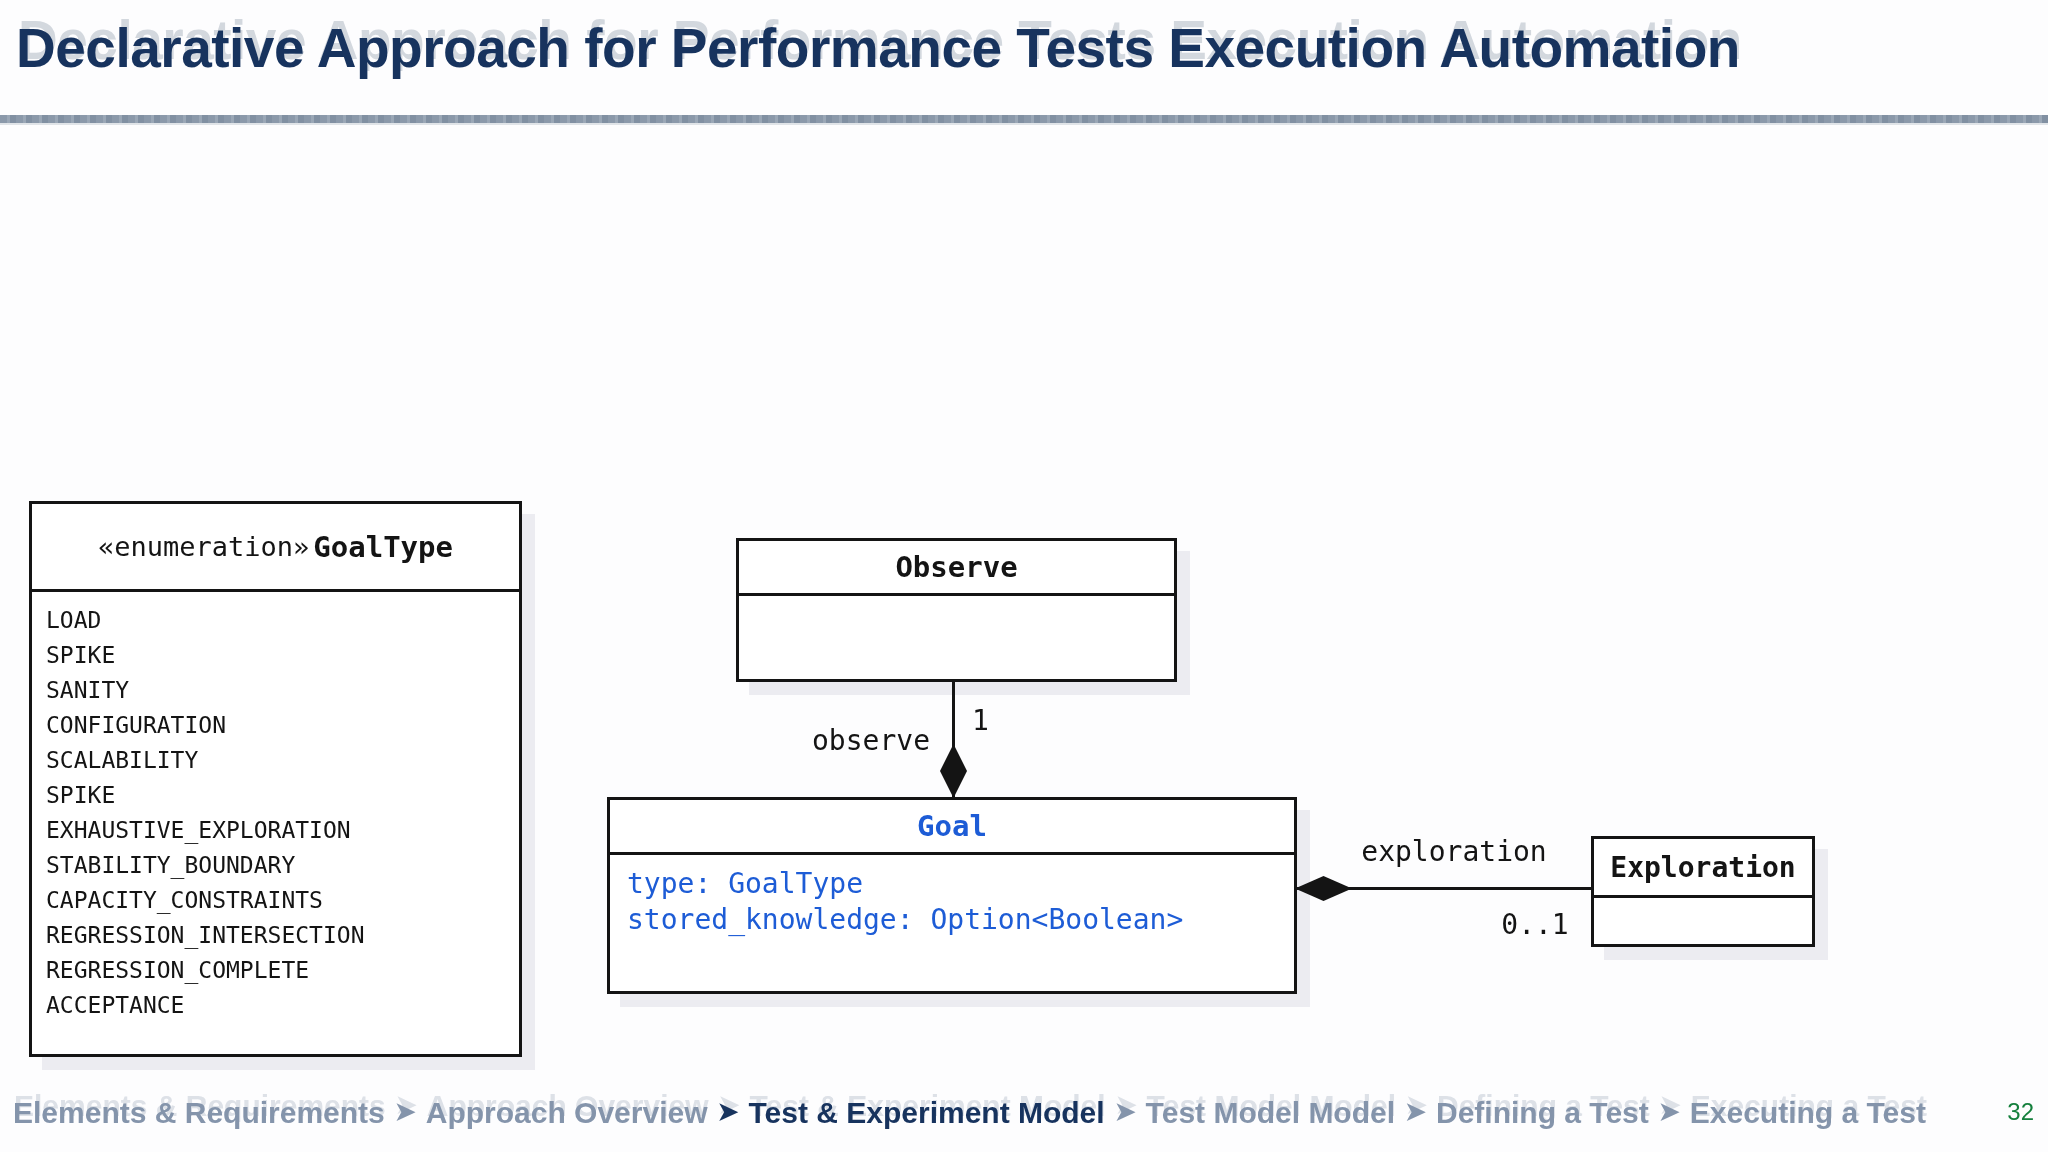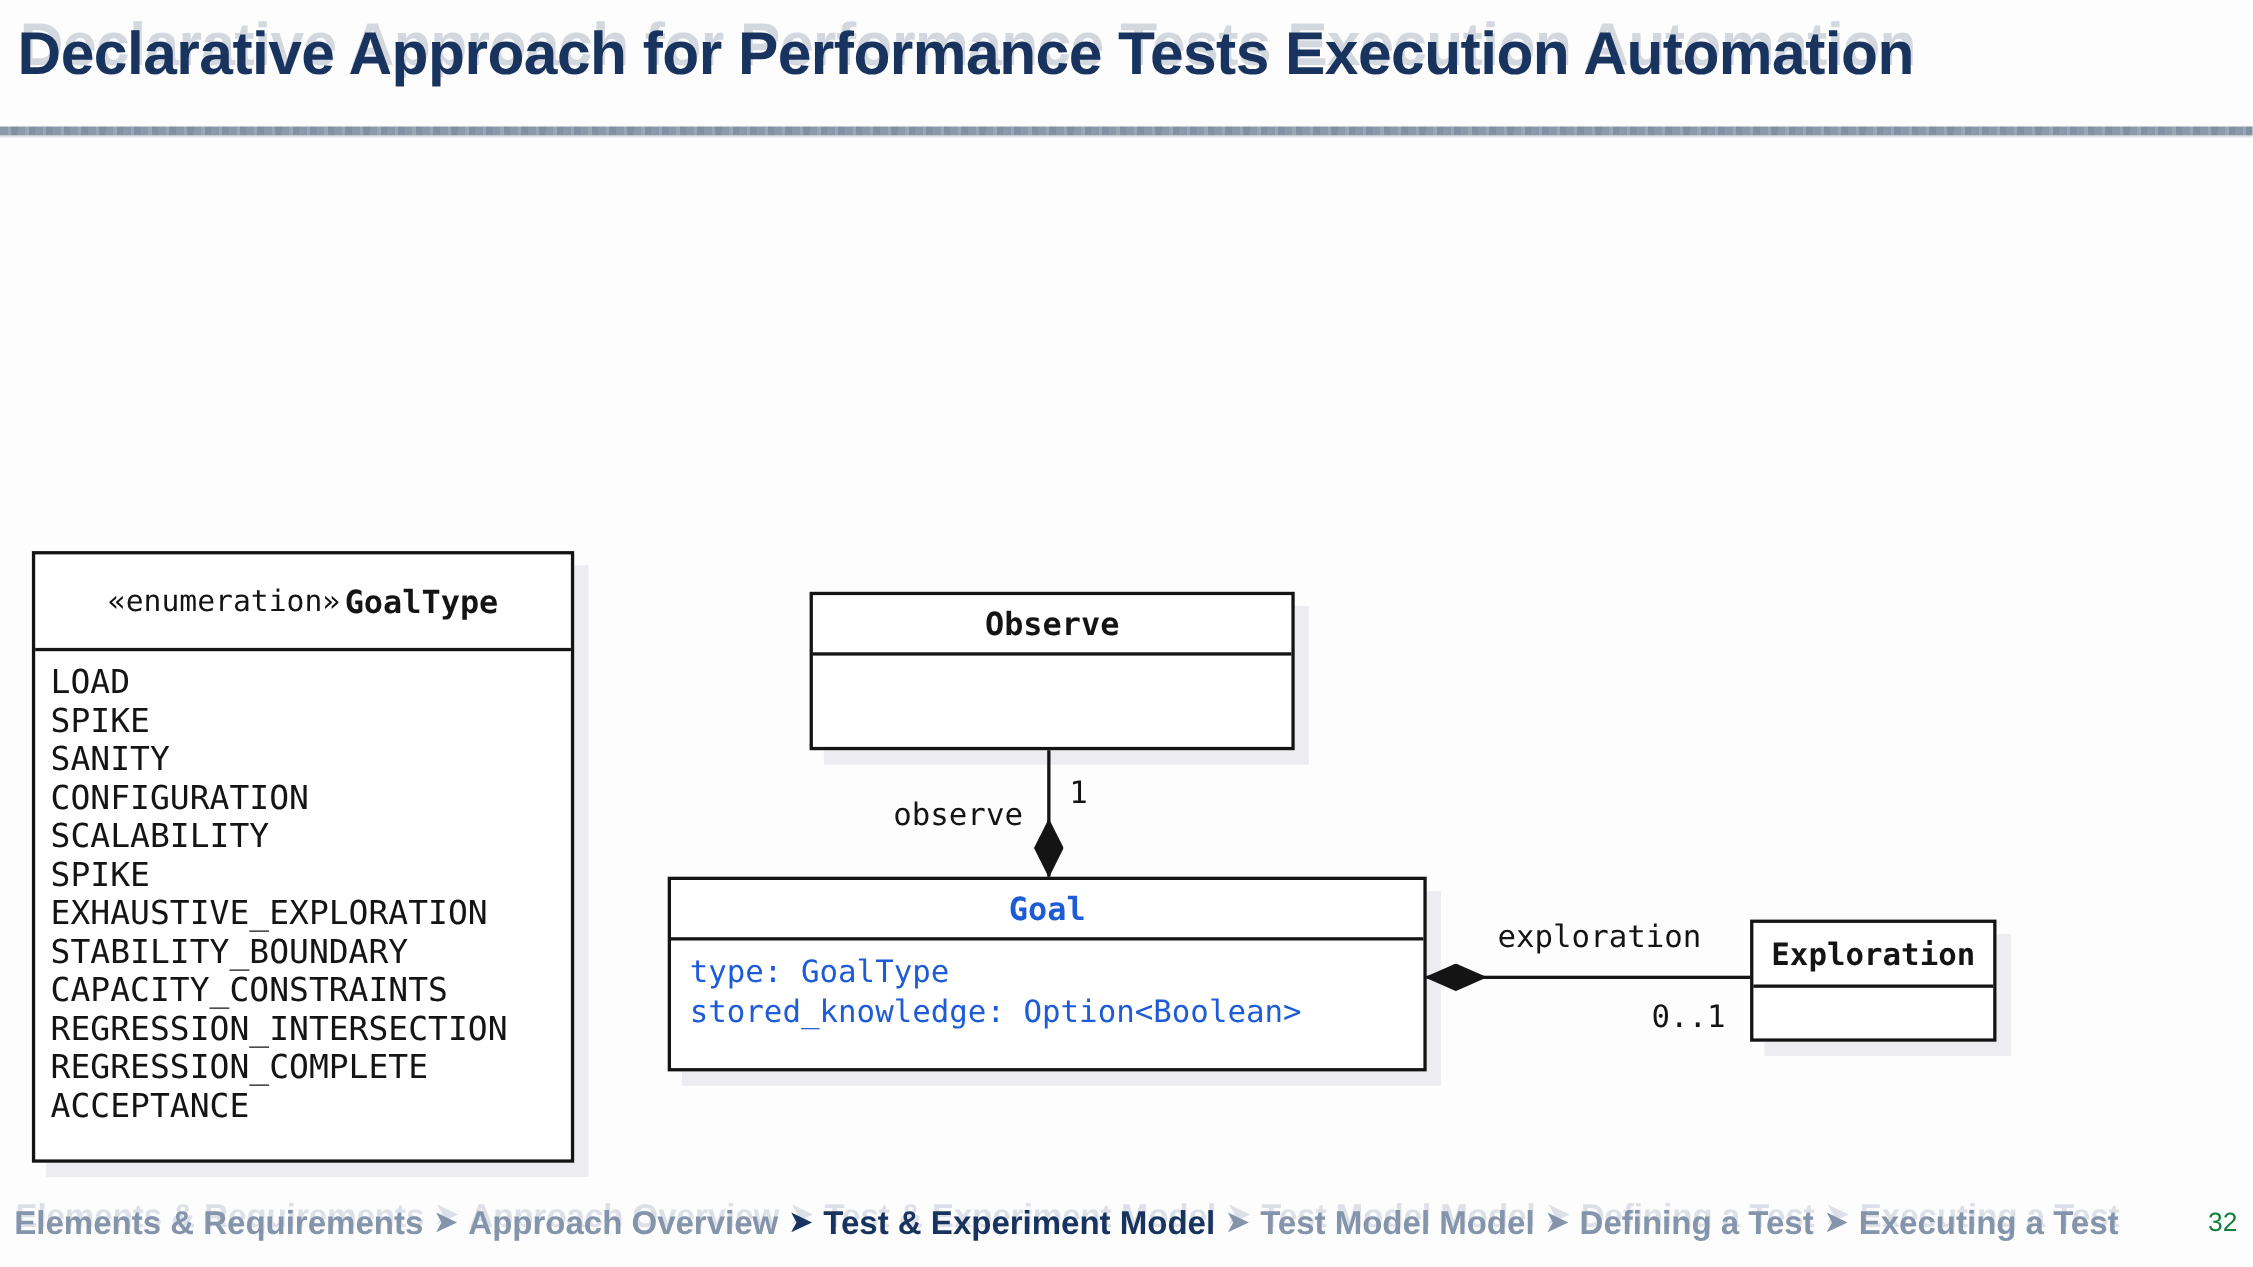--- a/index.html
+++ b/index.html
@@ -41,26 +41,26 @@
   .uml-head{
     display:flex;flex-direction:row;align-items:center;justify-content:center;
     border-bottom:3px solid var(--ink);
   }
   .uml-title{font-weight:bold;font-size:29px;}
   
   .enum-box{left:29px;top:501px;width:493px;height:556px;}
   .enum-box .uml-head{height:88px;gap:4px;}
   .stereotype{font-size:27px;font-weight:normal;}
   .enum-list{list-style:none;padding:11px 0 0 14px;}
-  .enum-list li{font-size:30px;line-height:35px;white-space:nowrap;}
+  .enum-list li{font-size:23px;line-height:35px;white-space:nowrap;}
   
   .observe-box{left:736px;top:538px;width:441px;height:144px;}
   .observe-box .uml-head{height:55px;}
   
-  .goal-box{left:607px;top:797px;width:690px;height:177px;}
+  .goal-box{left:607px;top:797px;width:690px;height:197px;}
   .goal-box .uml-head{height:55px;}
   .goal-box .uml-title{color:var(--attr-blue);}
   .attr-list{padding:11px 0 0 17px;}
   .attr-list div{font-size:28px;line-height:36px;color:var(--attr-blue);white-space:nowrap;}
   
   .exploration-box{left:1591px;top:836px;width:224px;height:111px;}
   .exploration-box .uml-head{height:59px;}
   .exploration-box .uml-title{font-size:28px;}
   
   .edge{position:absolute;background:var(--ink);}

